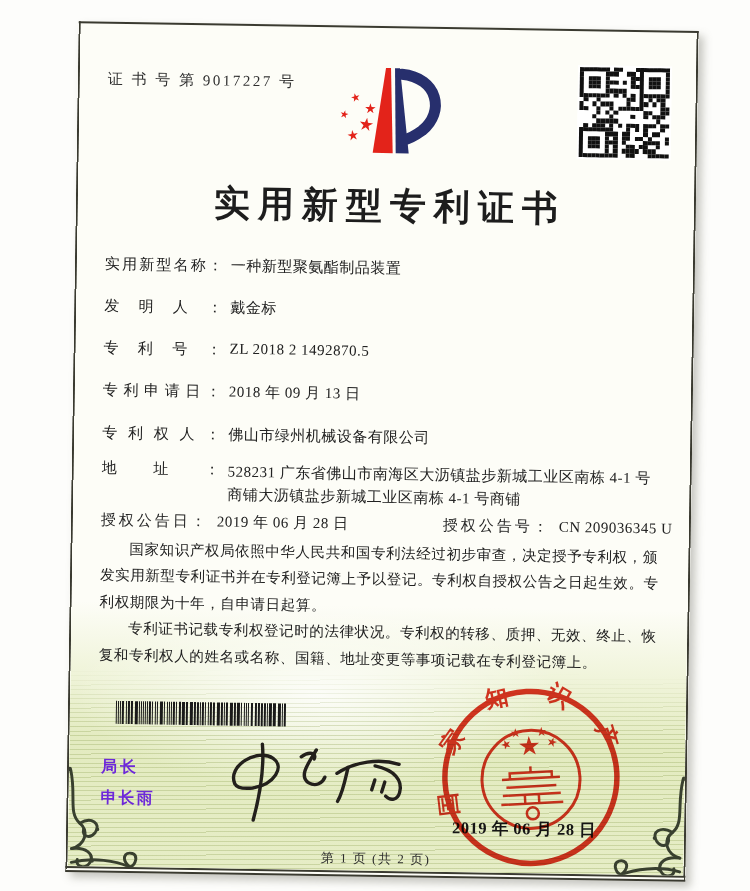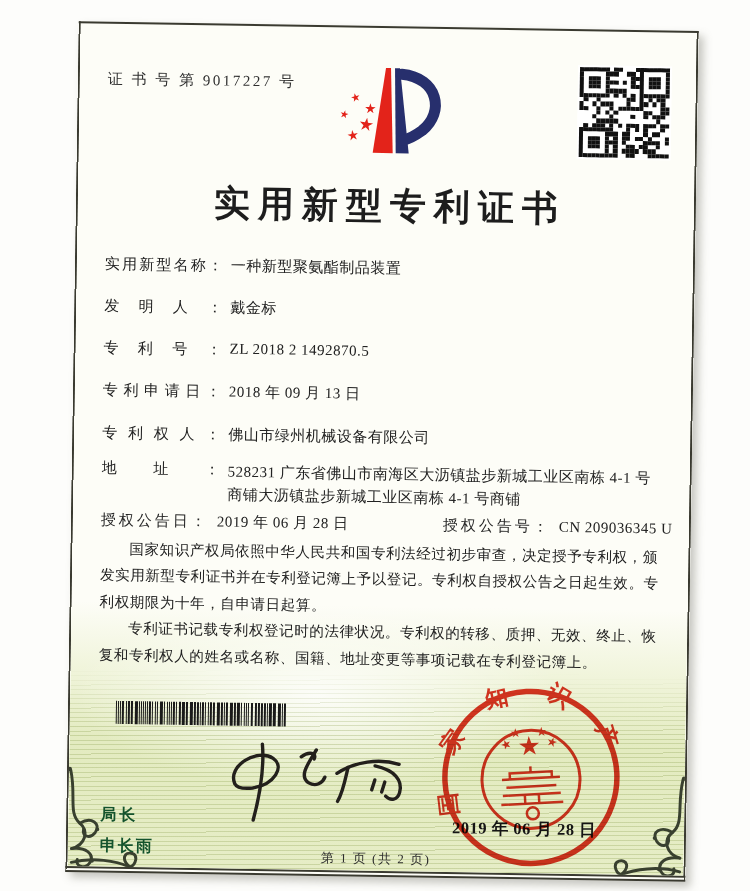--- a/index.html
+++ b/index.html
@@ -55,21 +55,21 @@
   }
   .val{display:inline-block;margin-left:8px;letter-spacing:.5px;color:#222;}
   .frow.addr{white-space:normal;}
   .frow.addr .val{width:432px;line-height:1.55;vertical-align:top;}
   .frow.grant .glab{letter-spacing:3px;}
   .grant-pair2{position:absolute;left:342px;top:0;white-space:nowrap;}
   .paras{position:absolute;left:28px;top:512px;width:566px;font-size:14.5px;line-height:1.82;letter-spacing:.6px;color:#212121;}
   .paras p{text-indent:2em;}
   .barcode{position:absolute;left:46px;top:677px;width:180px;height:23px;font-size:0;white-space:nowrap;}
   .barcode i{display:inline-block;height:100%;background:#1a1a1a;}
-  .signer{position:absolute;left:32px;top:735px;font-size:16px;font-weight:600;letter-spacing:3px;color:#14532d;line-height:1;margin-top:48px;}
+  .signer{position:absolute;left:32px;top:735px;font-size:16px;font-weight:600;letter-spacing:3px;color:#6d28d9;line-height:1;}
   .signer .nm{display:block;margin-top:15px;letter-spacing:2px;}
   .signature{position:absolute;left:148px;top:710px;width:230px;height:95px;}
   .seal-date{
     position:absolute;left:384px;top:788px;width:195px;
     font-size:16.5px;font-weight:700;letter-spacing:.5px;color:#151515;white-space:nowrap;
   }
   .seal{position:absolute;left:367px;top:652px;width:190px;height:190px;mix-blend-mode:multiply;opacity:.95;transform:rotate(-4deg);}
   .page-footer{position:absolute;left:0;right:0;top:822px;text-align:center;font-size:13px;letter-spacing:1.5px;color:#2d2d2d;}
   .corner{position:absolute;bottom:-4px;width:108px;height:108px;}
   .corner.left{left:-8px;}

